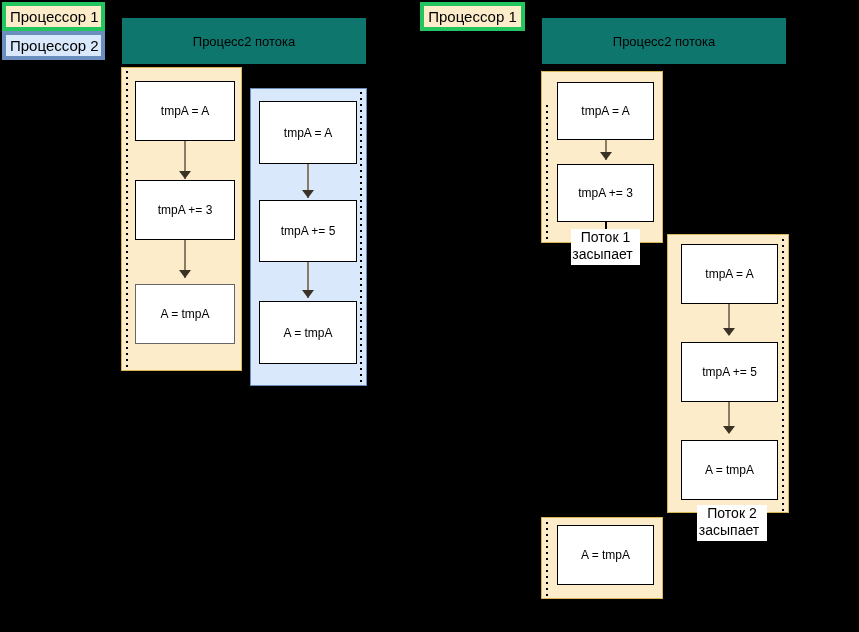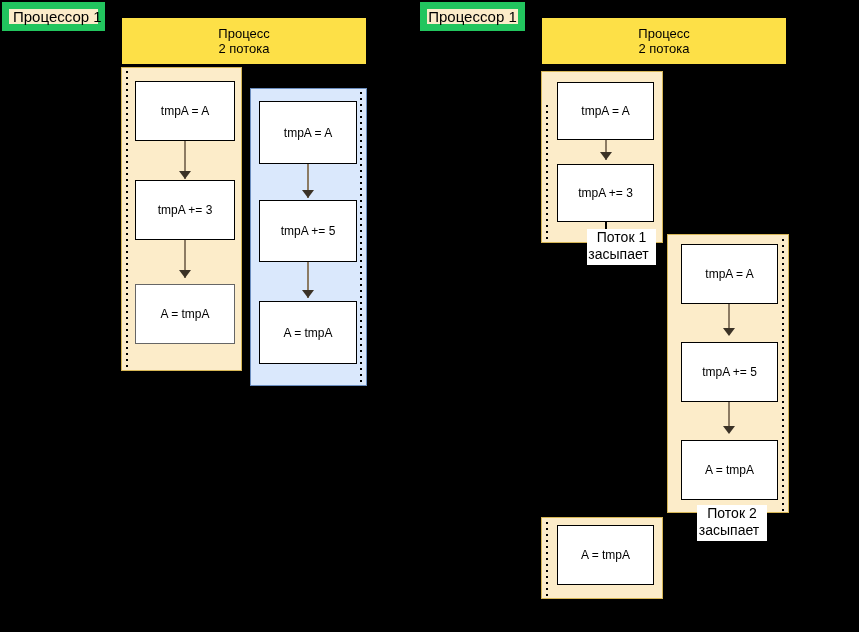--- a/index.html
+++ b/index.html
@@ -11,29 +11,29 @@
   .canvas{position:absolute;left:0;top:0;width:859px;height:632px;}
 
   
   .abs{position:absolute;box-sizing:border-box;}
 
   
   .legend-item{
     box-sizing:border-box;
     display:flex;align-items:center;justify-content:flex-start;
     font-size:15px;line-height:1;padding-left:4px;
-    border:7px solid #22c55e;background:#fcecc9;
+    border:4px solid #22c55e;background:#fcecc9;
     white-space:nowrap;
   }
   .legend-item.blue{border-color:#6c8ebf;background:#dae8fc;}
 
   
   .process-header{
-    box-sizing:border-box;background:#fde047;border:1px solid #000000;
-    display:flex;flex-direction:column;align-items:center;justify-content:center;
+    box-sizing:border-box;background:#0f766e;border:1px solid #000000;
+    display:flex;align-items:center;justify-content:center;
     font-size:13px;line-height:15px;text-align:center;
   }
 
   
   .thread-lane{
     box-sizing:border-box;
     background:#fcecc9;border:1px solid #d6b656;
   }
   .thread-lane.blue{background:#dae8fc;border-color:#6c8ebf;}
 
@@ -70,20 +70,23 @@
     box-sizing:border-box;
   }
 </style>
 </head>
 <body>
 
 <div class="canvas">
 
   <div class="abs legend-item" style="left:2px;top:2px;width:103px;height:29px;">
     <span>Процессор 1</span>
+  </div>
+  <div class="abs legend-item blue" style="left:2px;top:31px;width:103px;height:29px;">
+    <span>Процессор 2</span>
   </div>
 
   <div class="abs process-header" style="left:121px;top:17px;width:246px;height:48px;">
     <div>Процесс</div>
     <div>2 потока</div>
   </div>
 
   <div class="abs thread-lane" style="left:121px;top:67px;width:121px;height:304px;">
     <div class="rail" style="left:4px;top:3px;height:298px;"></div>
   </div>
@@ -143,21 +146,21 @@
   <div class="abs arrow-line" style="left:605px;top:140px;height:20px;"></div>
   <div class="abs arrow-head" style="left:600px;top:152px;"></div>
 
   <div class="abs stmt" style="left:557px;top:164px;width:97px;height:58px;">
     <span>tmpA += 3</span>
   </div>
 
   <div class="abs arrow-line dark" style="left:605px;top:222px;height:295px;"></div>
   <div class="abs arrow-head dark" style="left:600px;top:512px;"></div>
 
-  <div class="sleep-label" style="left:571px;top:229px;width:69px;height:36px;margin-left:16px;">
+  <div class="sleep-label" style="left:571px;top:229px;width:69px;height:36px;">
     <div>Поток 1</div>
     <div style="margin-left:-6px;">засыпает</div>
   </div>
 
   <div class="abs thread-lane" style="left:667px;top:234px;width:122px;height:279px;">
     <div class="rail" style="right:4px;top:4px;height:272px;"></div>
   </div>
 
   <div class="abs stmt" style="left:681px;top:244px;width:97px;height:60px;">
     <span>tmpA = A</span>

